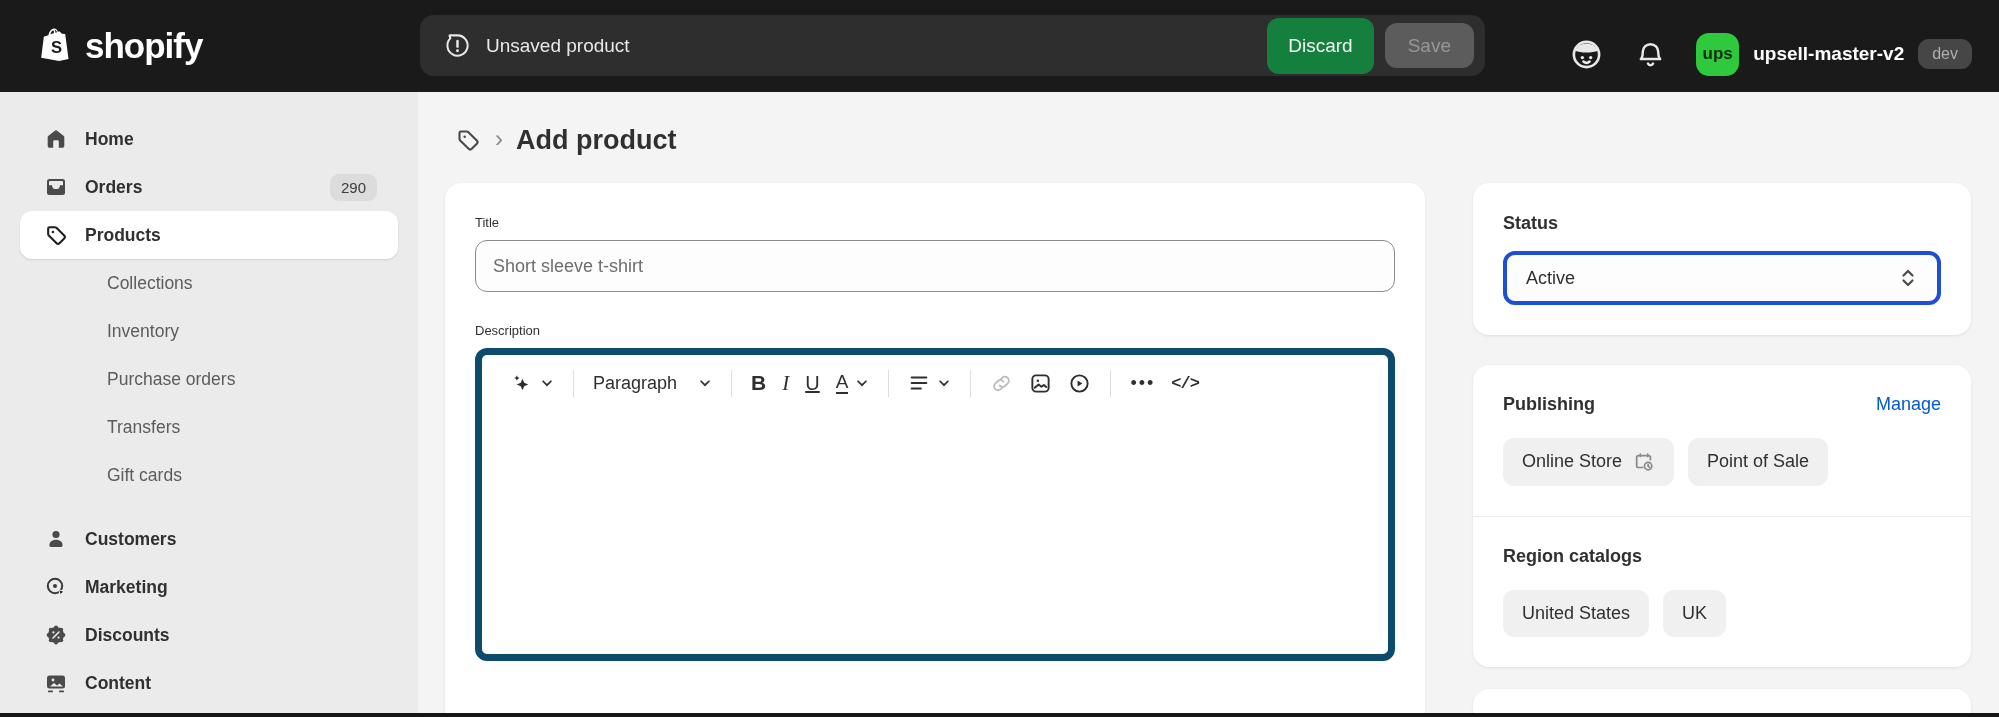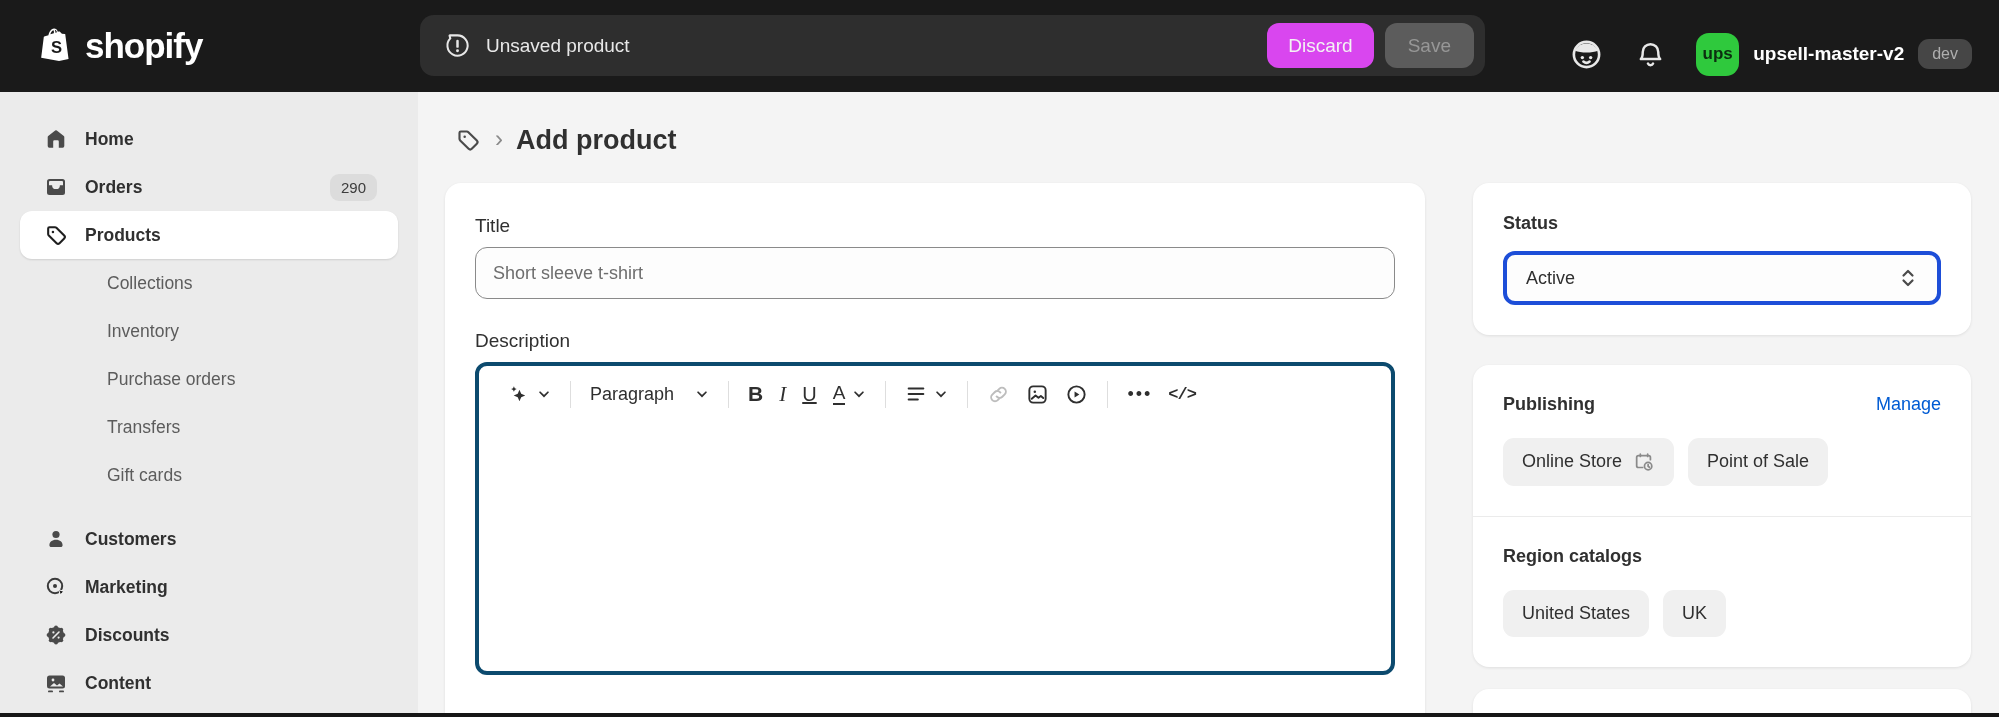--- a/index.html
+++ b/index.html
@@ -7,21 +7,21 @@
   body { font-family:"Liberation Sans", sans-serif; background:#f4f4f4; position:relative; }
 
   
   .topbar { position:relative; height:92px; background:#1a1a1a; }
   .logo { position:absolute; left:38px; top:0; height:92px; display:flex; align-items:center; gap:9px; }
   .wordmark { color:#fff; font-size:35px; font-weight:700; letter-spacing:-1px; }
   .savebar { position:absolute; left:420px; top:15px; width:1065px; height:61px; background:#2e2e2e;
              border-radius:14px; display:flex; align-items:center; padding:0 11px 0 24px; }
   .savebar .msg { color:#e8e8e8; font-size:19px; margin-left:15px; }
   .btn { border:none; cursor:pointer; font-family:inherit; }
-  .btn-discard { margin-left:auto; background:#d946ef; color:#f3f3f3; height:45px; padding:0 21px;
+  .btn-discard { margin-left:auto; background:#15803d; color:#f3f3f3; height:56px; padding:0 21px;
                  border-radius:12px; font-size:19px; }
   .btn-save { background:#5c5c5c; color:#979797; height:45px; padding:0 23px; border-radius:12px;
               margin-left:11px; font-size:19px; cursor:default; }
   .topbar-right { position:absolute; right:27px; top:0; height:108px; display:flex; align-items:center; gap:30px; }
   .icon-btn { background:none; border:none; display:flex; align-items:center; cursor:pointer; color:#e8e8e8; }
   .store { display:flex; align-items:center; gap:14px; cursor:pointer; }
   .avatar { width:43px; height:43px; border-radius:13px; background:#2fc93d; color:#0c2e10;
             font-weight:700; font-size:17px; display:flex; align-items:center; justify-content:center; }
   .store-name { color:#fff; font-weight:700; font-size:19px; }
   .dev-badge { background:#464646; color:#aeaeae; font-size:16px; padding:6px 14px; border-radius:11px; }
@@ -39,26 +39,26 @@
   .nav-gap { height:16px; }
 
   .main { flex:1; background:#f4f4f4; }
   .breadcrumb { display:flex; align-items:center; margin:33px 0 0 37px; gap:13px; color:#4a4a4a; }
   .crumb-sep { color:#8a8a8a; font-size:24px; margin-top:-3px; }
   .crumb-title { font-size:27px; font-weight:700; color:#303030; }
   .layout { display:flex; gap:48px; margin:27px 27px 0; align-items:flex-start; }
 
   .card { background:#fff; border-radius:16px; box-shadow:0 1px 3px rgba(0,0,0,.09); }
   .main-card { width:980px; padding:32px 30px; height:620px; }
-  .field-label { font-size:19px; color:#303030; display:block; }
+  .field-label { font-size:13px; color:#303030; display:block; }
   .text-input { width:100%; height:52px; border:1px solid #8a8a8a; border-radius:12px; margin-top:10px;
                 padding:0 17px; font-size:18px; color:#303030; font-family:inherit; background:#fdfdfd; }
   .text-input::placeholder { color:#6e6e6e; }
   .desc-label { margin-top:31px; }
-  .editor { border:4px solid #0c4a6e; border-radius:12px; margin-top:10px; height:313px;
+  .editor { border:7px solid #0c4a6e; border-radius:12px; margin-top:10px; height:313px;
             display:flex; flex-direction:column; overflow:hidden; background:#fff; }
   .toolbar { height:56px; display:flex; align-items:center; padding:0 10px 0 20px; color:#2f2f2f; flex:none; }
   .tb-btn { display:flex; align-items:center; gap:7px; padding:7px 8px; border-radius:8px; background:none;
             border:none; color:#2f2f2f; font-size:18px; cursor:pointer; font-family:inherit; }
   .tb-divider { width:1px; height:27px; background:#dedede; margin:0 11px; flex:none; }
   .tb-b { font-weight:800; font-size:21px; }
   .tb-i { font-family:"Liberation Serif", serif; font-style:italic; font-size:21px; }
   .tb-u { text-decoration:underline; font-size:20px; }
   .tb-a { border-bottom:2.5px solid #2f2f2f; line-height:1; font-size:19px; padding-bottom:1px; }
   .tb-code { font-family:"Liberation Mono", monospace; font-size:17px; font-weight:700; letter-spacing:-1px; }

